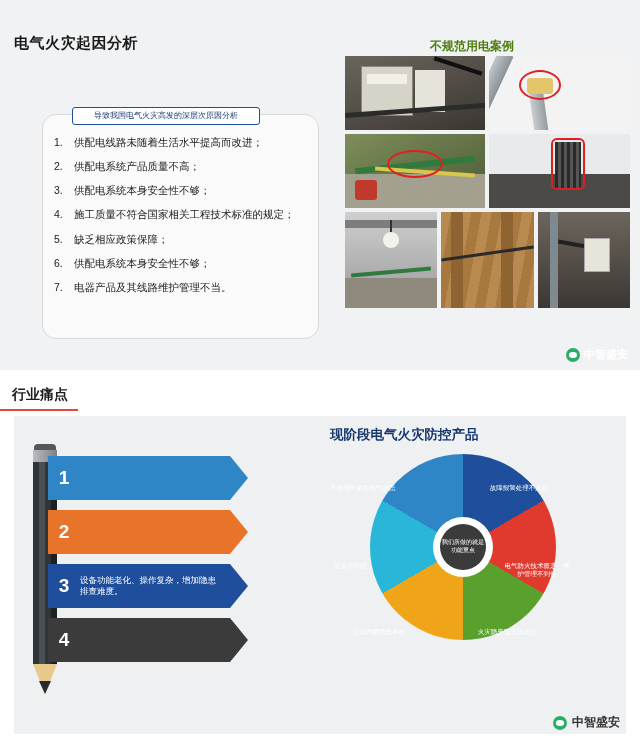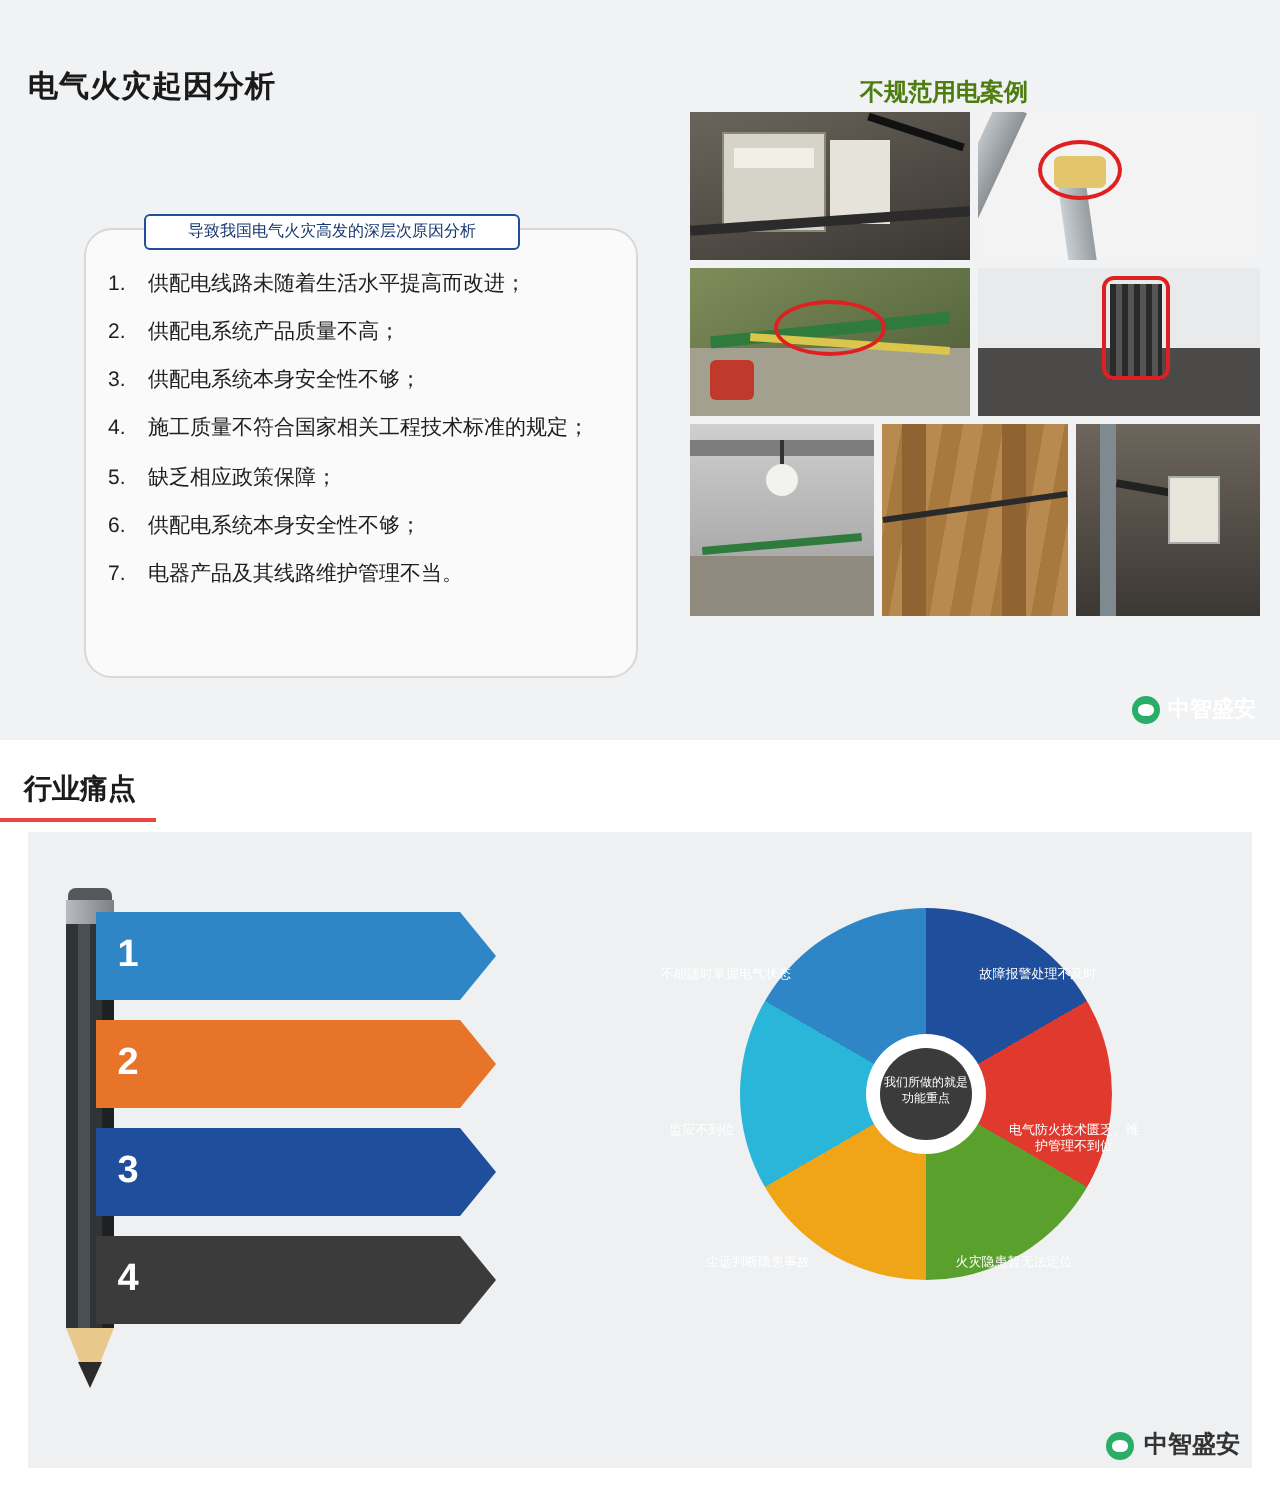--- a/index.html
+++ b/index.html
@@ -362,20 +362,21 @@
     <span class="wx"></span>
     <span>中智盛安</span>
   </div>
 </div>
 
 <div class="sec2">
   <div class="sec2-bar">行业痛点</div>
 
   <div class="panel2box"></div>
 
+  <div class="right-title">现阶段电气火灾防控产品</div>
 
   <div class="pencil">
     <div class="eraser"></div>
     <div class="ferrule"></div>
     <div class="body"></div>
     <div class="tipwood"></div>
     <div class="tiplead"></div>
   </div>
 
   <div class="steps">
@@ -383,20 +384,21 @@
       <div class="arrow" style="background:#2e86c7;"></div>
       <div class="num">1</div>
     </div>
     <div class="step">
       <div class="arrow" style="background:#e8742a;"></div>
       <div class="num">2</div>
     </div>
     <div class="step">
       <div class="arrow" style="background:#1f4e9c;"></div>
       <div class="num">3</div>
+      <div class="txt">设备功能老化、操作复杂，增加隐患排查难度。</div>
     </div>
     <div class="step">
       <div class="arrow" style="background:#3b3b3b;"></div>
       <div class="num">4</div>
     </div>
   </div>
 
   <div class="donut-wrap">
     <div class="donut" style="background: conic-gradient(
             #1f4e9c 0deg 60deg,

